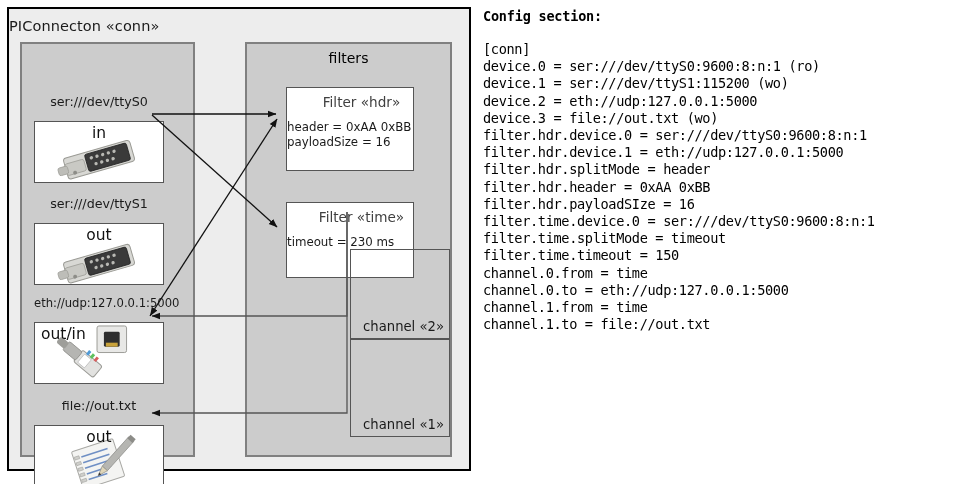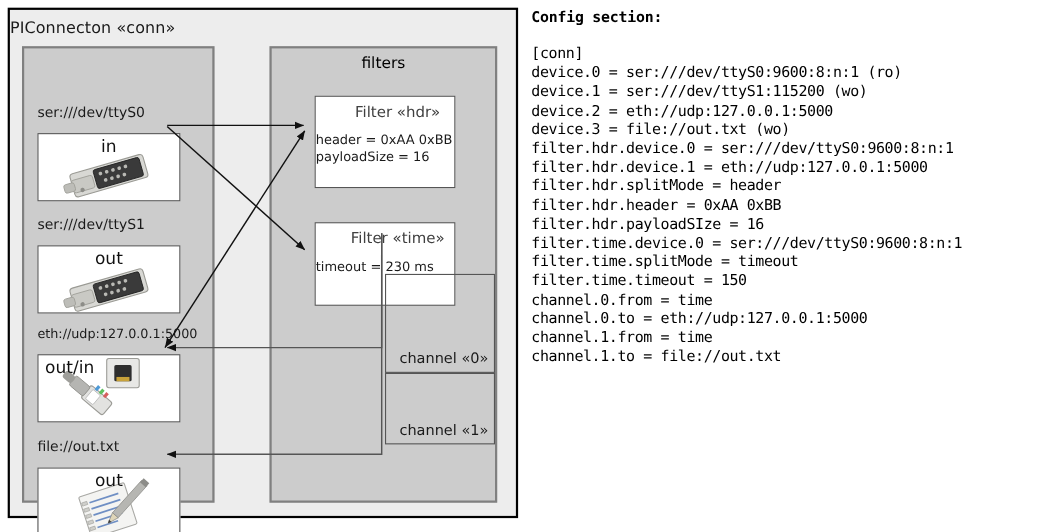--- a/index.html
+++ b/index.html
@@ -66,20 +66,21 @@
     color: #000000;
   }
 
   
   .device {
     position: absolute;
     left: 12px;
     width: 130px;
   }
   .device-caption {
+    text-align: center;
     font-size: 12.7px;
     color: #1a1a1a;
     margin-bottom: 2px;
     white-space: nowrap;
   }
   .device-box {
     position: relative;
     height: 62px;
     background: #ffffff;
     border: 1.6px solid #555555;
@@ -141,21 +142,21 @@
   
   .channel-box {
     position: absolute;
     left: 103px;
     width: 100px;
     border: 1.6px solid #555555;
     box-sizing: border-box;
     background: transparent;
   }
   #channel-0 { top: 205px; height: 90px; }
-  #channel-1 { top: 295px; height: 65px; }
+  #channel-1 { top: 295px; height: 98px; }
   .channel-label {
     position: absolute;
     right: 5px;
     bottom: 4px;
     font-size: 13.2px;
     color: #1a1a1a;
     white-space: nowrap;
   }
 
   
@@ -321,21 +322,21 @@
     </div>
 
     <div class="filter-box" id="filter-time">
       <div class="filter-title">Filter «time»</div>
       <div class="filter-props">
         <div>timeout = 230 ms</div>
       </div>
     </div>
 
     <div class="channel-box" id="channel-0">
-      <div class="channel-label">channel «0»</div>
+      <div class="channel-label">channel «2»</div>
     </div>
 
     <div class="channel-box" id="channel-1">
       <div class="channel-label">channel «1»</div>
     </div>
   </div>
 
   <svg id="arrow-layer" viewBox="0 0 464 464">
     <defs>
       <marker id="ah" markerWidth="9" markerHeight="9" refX="8.2" refY="4" orient="auto" markerUnits="userSpaceOnUse">

